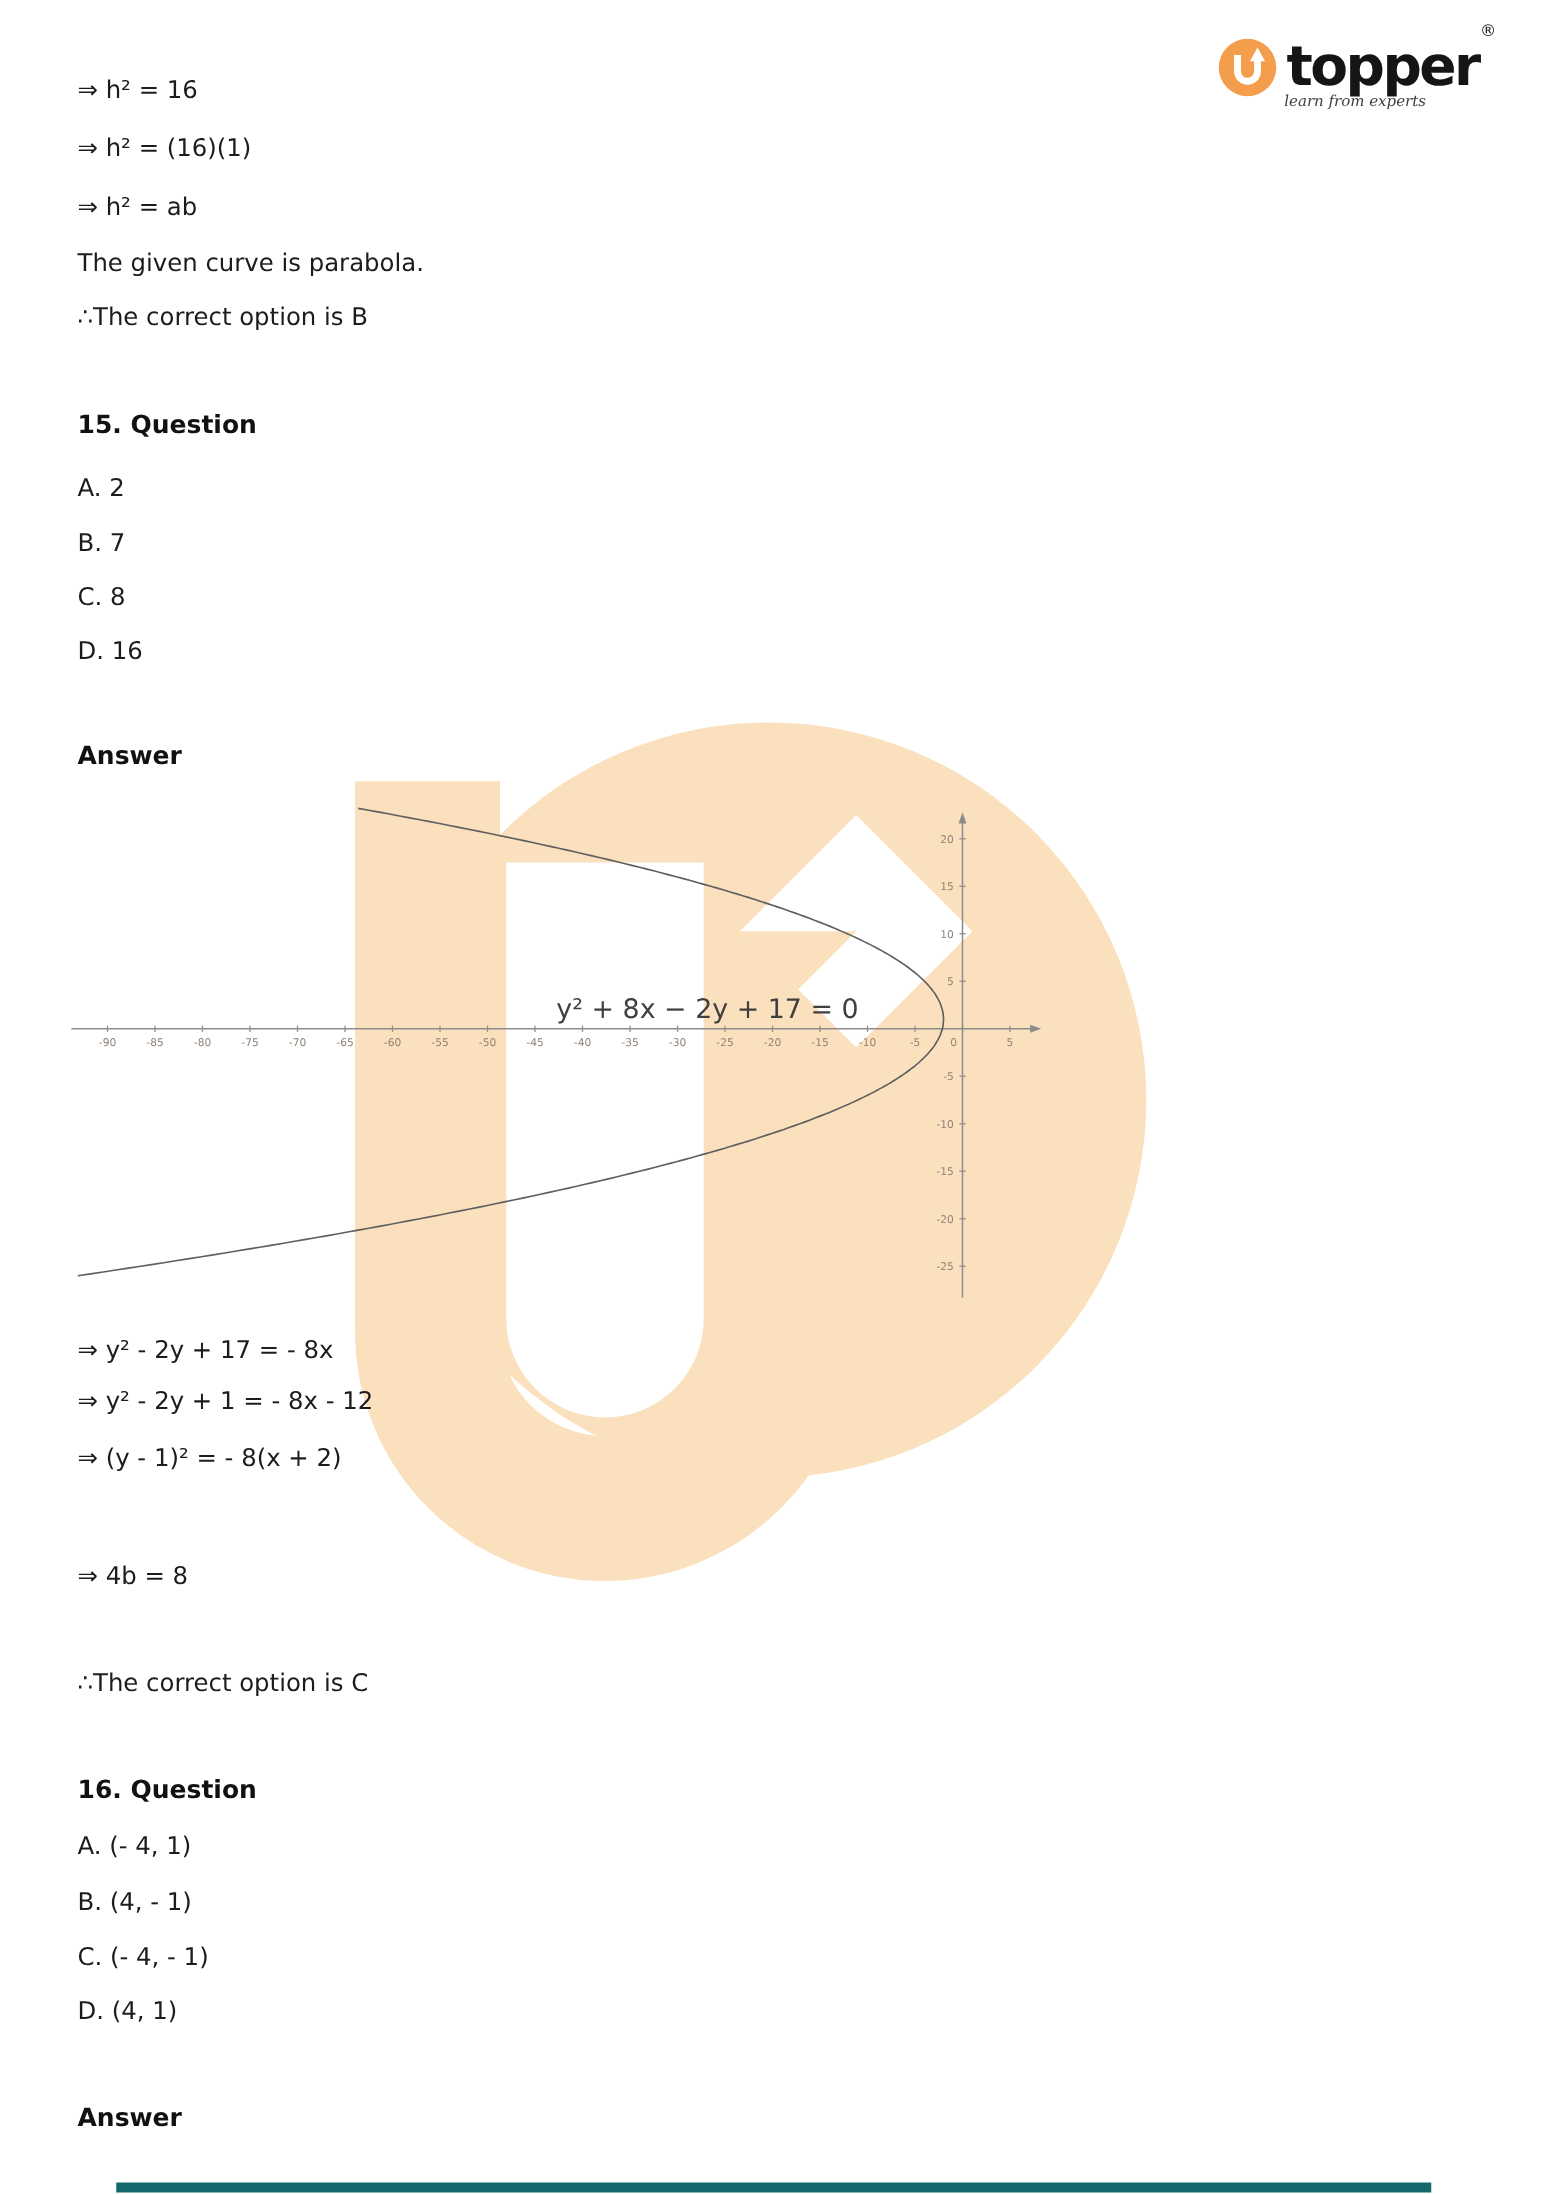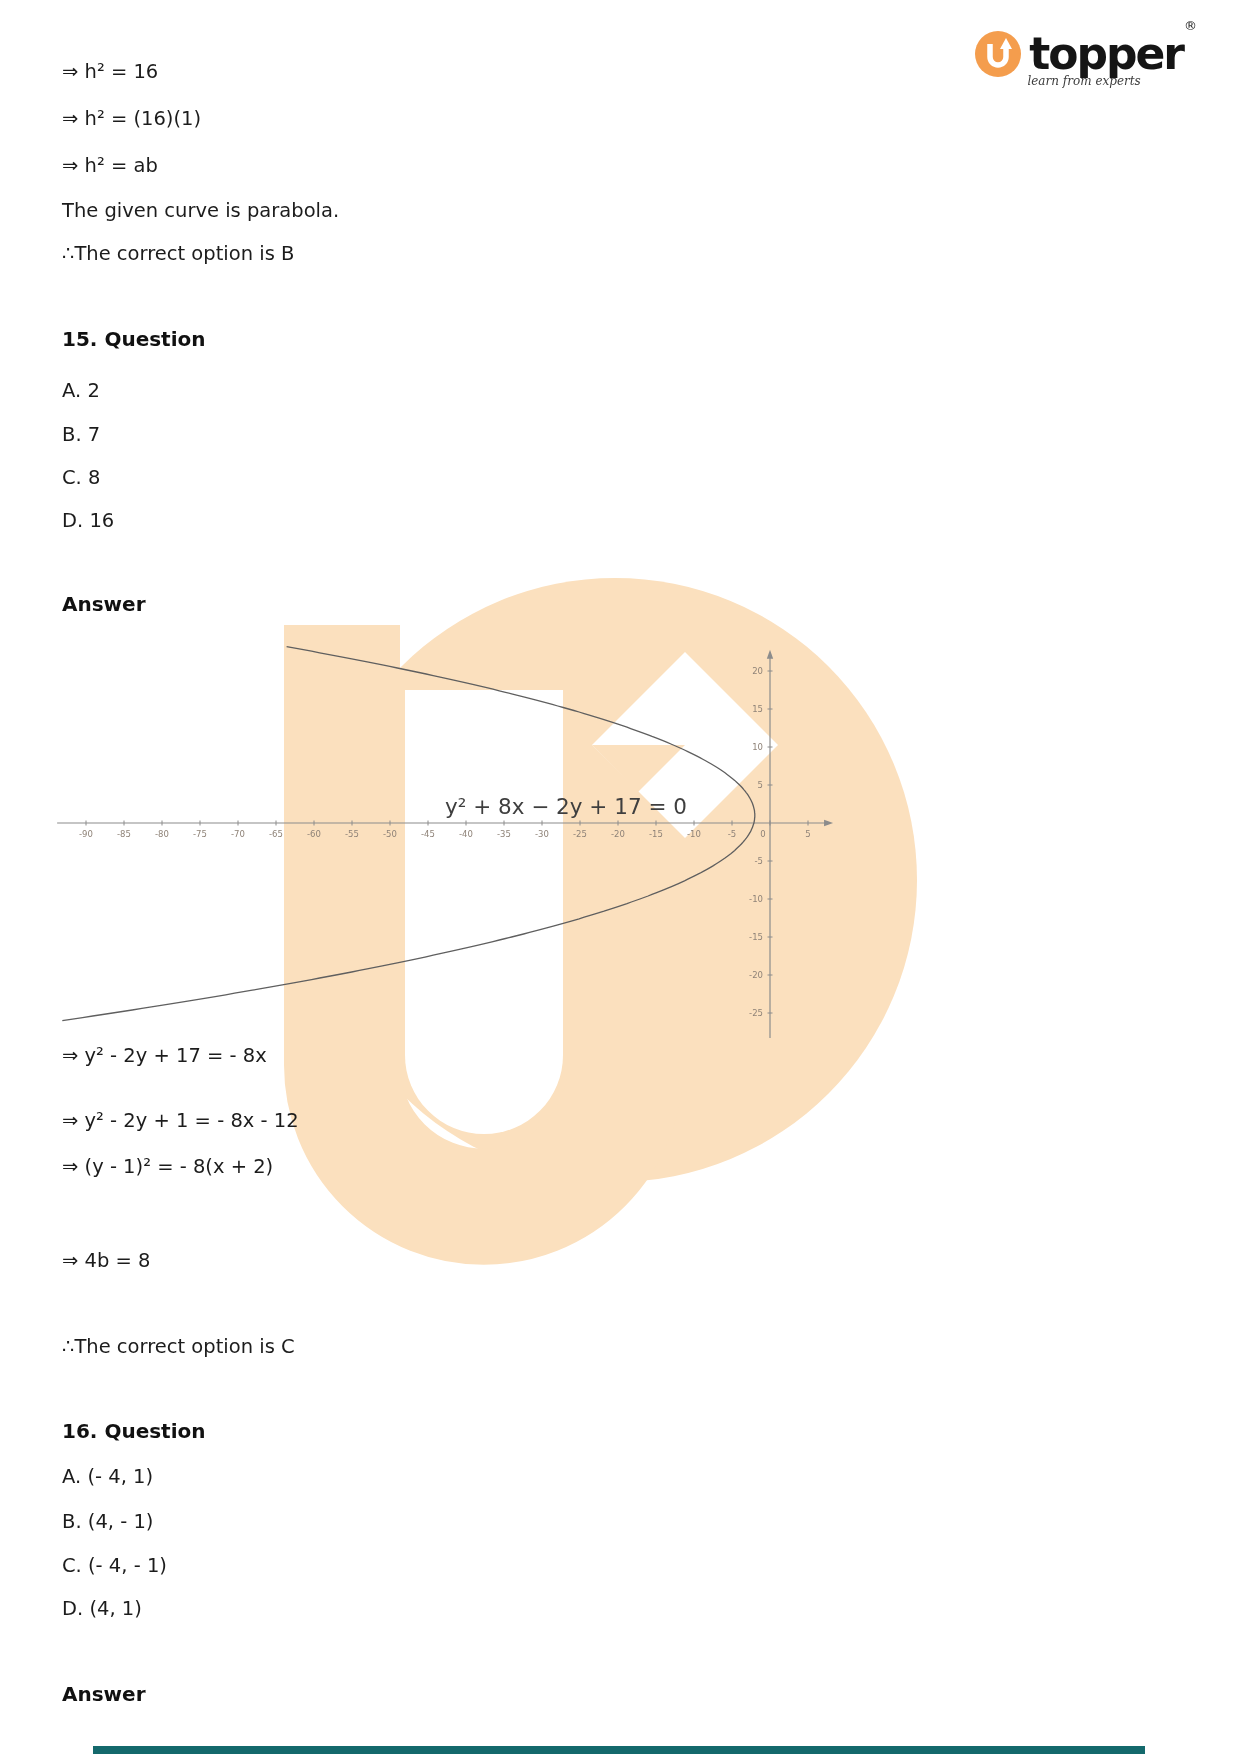--- a/index.html
+++ b/index.html
@@ -58,21 +58,21 @@
     <div class="line" style="top:199px">The given curve is parabola.</div>
     <div class="line" style="top:242px">∴The correct option is B</div>
 
     <div class="hline" style="top:287px">15. Question</div>
     <div class="line" style="top:379px">A. 2</div>
     <div class="line" style="top:423px">B. 7</div>
     <div class="line" style="top:466px">C. 8</div>
     <div class="line" style="top:509px">D. 16</div>
     <div class="hline" style="top:552px">Answer</div>
 
-    <div class="line" style="top:1044px">⇒ y² - 2y + 17 = - 8x</div>
+    <div class="line" style="top:1068px">⇒ y² - 2y + 17 = - 8x</div>
     <div class="line" style="top:1109px">⇒ y² - 2y + 1 = - 8x - 12</div>
     <div class="line" style="top:1155px">⇒ (y - 1)² = - 8(x + 2)</div>
     <div class="line" style="top:1249px">⇒ 4b = 8</div>
     <div class="line" style="top:1335px">∴The correct option is C</div>
 
     <div class="hline" style="top:1379px">16. Question</div>
     <div class="line" style="top:1465px">A. (- 4, 1)</div>
     <div class="line" style="top:1510px">B. (4, - 1)</div>
     <div class="line" style="top:1554px">C. (- 4, - 1)</div>
     <div class="line" style="top:1597px">D. (4, 1)</div>

